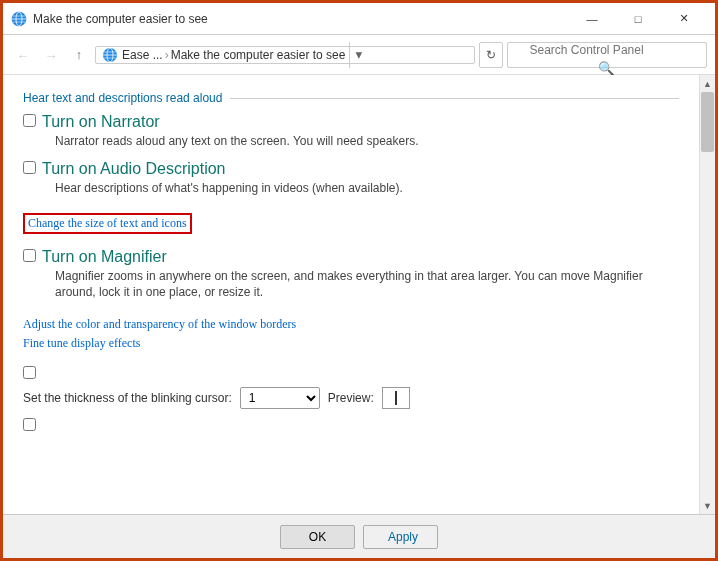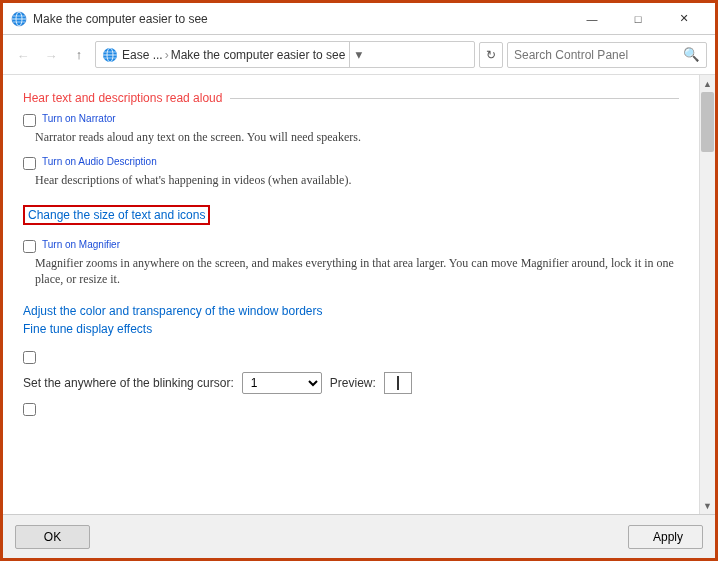--- a/index.html
+++ b/index.html
@@ -80,21 +80,21 @@
       display: flex;
       align-items: center;
       justify-content: center;
       color: #666;
       font-size: 13px;
       border-radius: 2px;
     }
     .nav-btn.disabled { color: #ccc; cursor: default; }
     .address-bar {
       flex: 1;
-      height: 27px;
+      height: 18px;
       border: 1px solid #ccc;
       border-radius: 2px;
       display: flex;
       align-items: center;
       padding: 0 6px;
       background: #fff;
       gap: 4px;
     }
     .address-globe {
       width: 16px;
@@ -137,20 +137,21 @@
     .search-box {
       width: 200px;
       height: 26px;
       border: 1px solid #ccc;
       border-radius: 2px;
       display: flex;
       align-items: center;
       padding: 0 6px;
       background: #fff;
       gap: 4px;
+      flex-direction: column;
     }
     .search-input {
       flex: 1;
       border: none;
       outline: none;
       font-size: 12px;
       color: #999;
       background: transparent;
     }
     .search-icon-btn {
@@ -201,21 +202,21 @@
       top: 0;
       left: 1px;
       right: 1px;
       height: 60px;
       background: #c1c1c1;
       border-radius: 2px;
     }
 
     .section-title {
       font-size: 12px;
-      color: #ef4444;
+      color: #0369a1;
       margin-bottom: 8px;
       display: flex;
       align-items: center;
       gap: 8px;
       text-align: right;
     }
     .section-title::after {
       content: '';
       flex: 1;
       height: 1px;
@@ -226,44 +227,43 @@
       display: flex;
       align-items: flex-start;
       gap: 6px;
       margin-bottom: 2px;
     }
     .checkbox-row input[type="checkbox"] {
       margin-top: 1px;
       flex-shrink: 0;
     }
     .checkbox-label {
-      font-size: 10px;
-      color: #1d4ed8;
+      font-size: 16px;
+      color: #0f766e;
     }
     .description {
       font-size: 12px;
       color: #444;
-      margin-left: 12px;
+      margin-left: 32px;
       margin-bottom: 10px;
       line-height: 1.4;
-      font-family: Liberation Serif, serif;
     }
     .link {
       color: #0066cc;
       text-decoration: none;
       font-size: 12px;
       cursor: pointer;
       display: inline-block;
       margin-bottom: 4px;
     }
     .link-highlighted {
       border: 2px solid #cc0000;
       padding: 1px 3px;
     }
-    .link-section { margin-bottom: 10px; }
+    .link-section { margin-bottom: 10px; font-family: Liberation Serif, serif; }
     .control-row {
       display: flex;
       align-items: center;
       gap: 8px;
       margin-bottom: 8px;
     }
     .cursor-label { font-size: 12px; color: #333; }
     .cursor-select {
       height: 22px;
       border: 1px solid #999;
@@ -288,37 +288,37 @@
       height: 14px;
       background: #333;
     }
 
     .footer {
       background: #f0f0f0;
       height: 44px;
       border-top: 1px solid #ccc;
       display: flex;
       align-items: center;
-      justify-content: space-between;
+      justify-content: center;
       padding: 0 12px;
       gap: 8px;
       flex-shrink: 0;
     }
     .footer-btn {
       min-width: 75px;
       height: 24px;
       border: 1px solid #adadad;
       border-radius: 2px;
       background: #e1e1e1;
       font-size: 12px;
       cursor: pointer;
       padding: 0 12px;
     }
     .footer-btn.disabled {
-      color: #000000;
+      color: #0369a1;
       cursor: default;
       background: #f0f0f0;
       padding-left: 17px;
     }
   </style>
 </head>
 <body>
 
 <div class="window">
 
@@ -407,21 +407,21 @@
         <div class="link-section">
           <a class="link">Adjust the color and transparency of the window borders</a><br>
           <a class="link">Fine tune display effects</a>
         </div>
 
         <div class="checkbox-row">
           <input type="checkbox" style="">
         </div>
 
         <div class="control-row" style="margin-top:8px;">
-          <span class="cursor-label">Set the anywhere of the blinking cursor:</span>
+          <span class="cursor-label">Set the thickness of the blinking cursor:</span>
           <select class="cursor-select">
             <option>1</option>
             <option>2</option>
             <option>3</option>
             <option>4</option>
             <option>5</option>
           </select>
           <span class="cursor-label">Preview:</span>
           <div class="preview-box">
             <div class="preview-cursor"></div>

